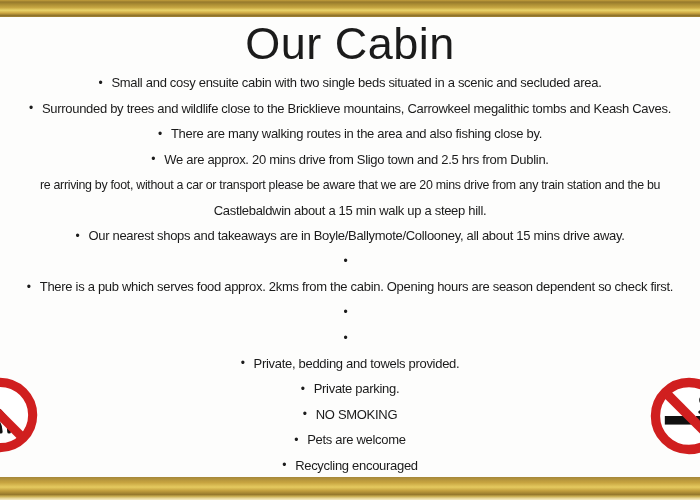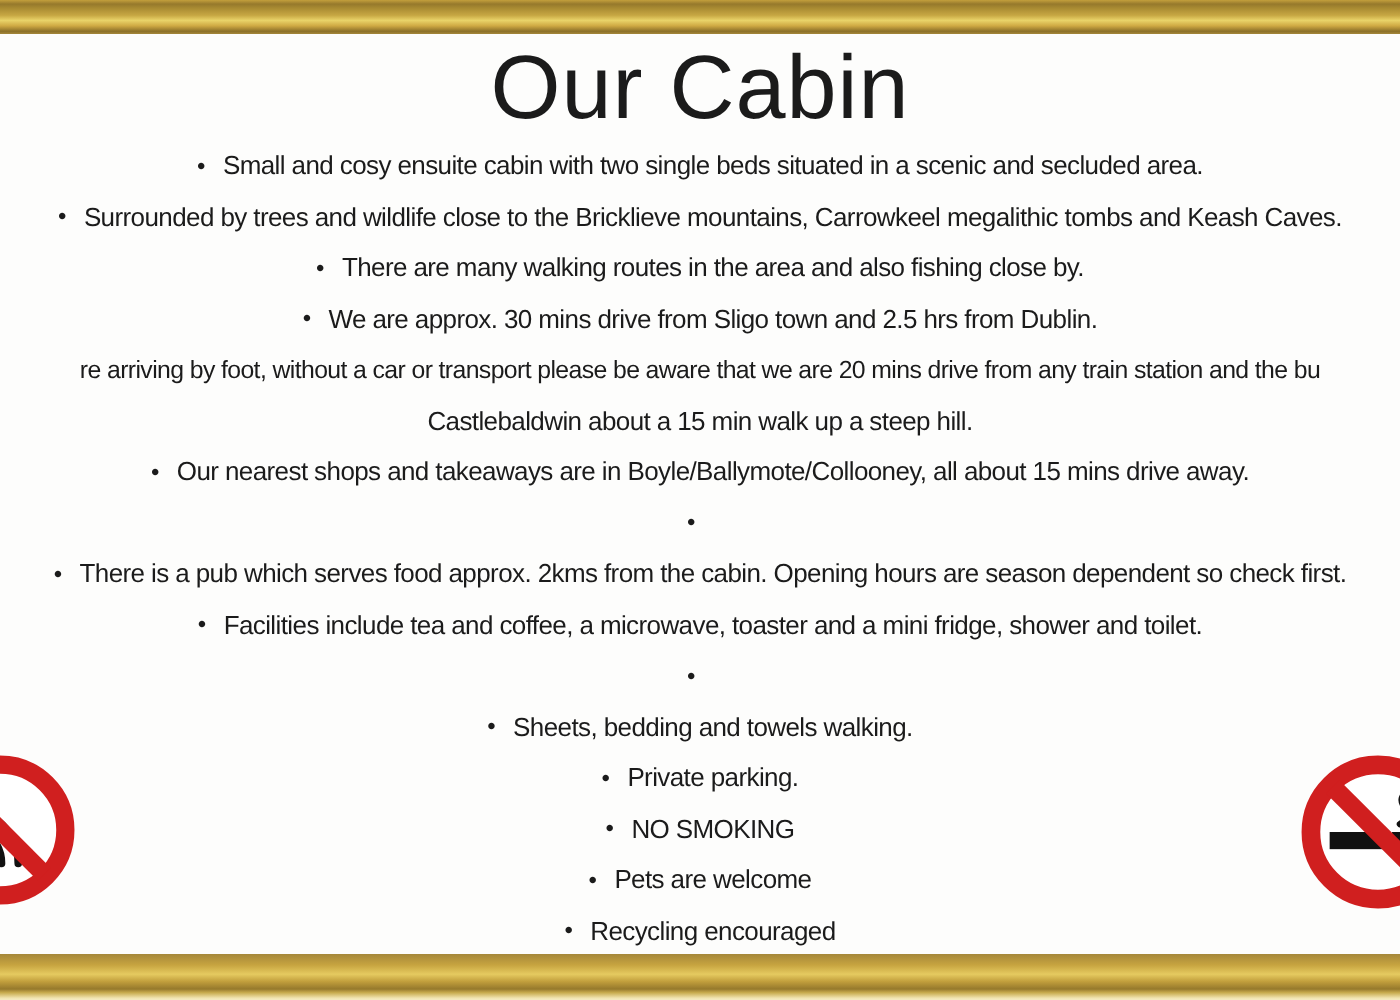--- a/index.html
+++ b/index.html
@@ -50,49 +50,48 @@
       <div class="row">
         <span class="marker">•</span>
         <span>Surrounded by trees and wildlife close to the Bricklieve mountains, Carrowkeel megalithic tombs and Keash Caves.</span>
       </div>
       <div class="row">
         <span class="marker">•</span>
         <span>There are many walking routes in the area and also fishing close by.</span>
       </div>
       <div class="row">
         <span class="marker">•</span>
-        <span>We are approx. 30 mins drive from Sligo town and 2.5 hrs from Dublin.</span>
+        <span>We are approx. 20 mins drive from Sligo town and 2.5 hrs from Dublin.</span>
       </div>
       <div class="row clip">
         <span>re arriving by foot, without a car or transport please be aware that we are 20 mins drive from any train station and the bu</span>
       </div>
       <div class="row">
         <span>Castlebaldwin about a 15 min walk up a steep hill.</span>
       </div>
       <div class="row">
         <span class="marker">•</span>
         <span>Our nearest shops and takeaways are in Boyle/Ballymote/Collooney, all about 15 mins drive away.</span>
       </div>
       <div class="row">
         <span class="marker">•</span>
       </div>
       <div class="row">
         <span class="marker">•</span>
         <span>There is a pub which serves food approx. 2kms from the cabin. Opening hours are season dependent so check first.</span>
       </div>
       <div class="row">
         <span class="marker">•</span>
-        <span>Facilities include tea and coffee, a microwave, toaster and a mini fridge, shower and toilet.</span>
       </div>
       <div class="row">
         <span class="marker">•</span>
       </div>
       <div class="row">
         <span class="marker">•</span>
-        <span>Sheets, bedding and towels walking.</span>
+        <span>Private, bedding and towels provided.</span>
       </div>
       <div class="row">
         <span class="marker">•</span>
         <span>Private parking.</span>
       </div>
       <div class="row">
         <span class="marker">•</span>
         <span>NO SMOKING</span>
       </div>
       <div class="row">

